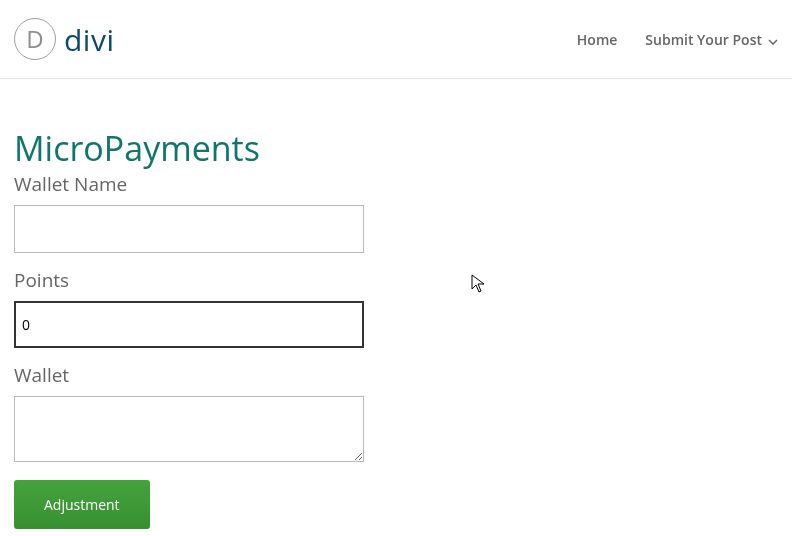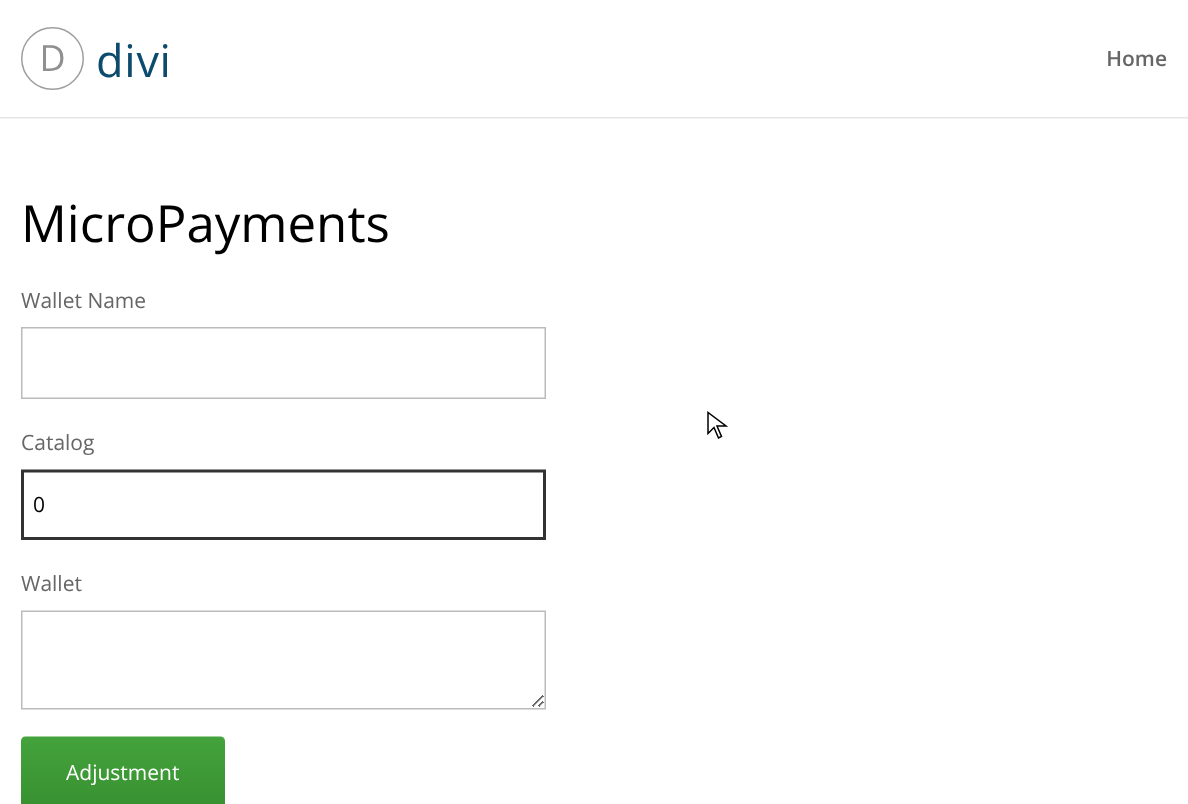--- a/index.html
+++ b/index.html
@@ -62,29 +62,28 @@
       gap: 6px;
     }
     .chevron-down {
       display: inline-block;
     }
     .content {
       padding: 46px 14px 0 14px;
     }
     .page-title {
       font-size: 34px;
-      color: #000000;
+      color: #0f766e;
       font-weight: 500;
     }
     .form-label {
-      font-size: 14px;
+      font-size: 19px;
       color: #666666;
       margin-bottom: 8px;
       display: block;
-      margin-top: 20px;
     }
     .text-input {
       width: 350px;
       height: 48px;
       border: 1px solid #bbb;
       padding: 6px 10px;
       font-size: 14px;
       font-family: inherit;
       background: #fff;
       margin-bottom: 14px;
@@ -141,30 +140,38 @@
   <div class="logo-wrap">
     <div class="logo-circle">
       <span class="logo-letter">D</span>
     </div>
     <span class="logo-text">divi</span>
   </div>
   <div class="nav">
     <div class="nav-item">
       <span>Home</span>
     </div>
+    <div class="nav-item">
+      <span>Submit Your Post</span>
+      <span class="chevron-down">
+        <svg width="10" height="6" viewBox="0 0 10 6">
+            <path d="M1 1 L5 5 L9 1" stroke="#666" stroke-width="1.5" fill="none"></path>
+          </svg>
+      </span>
+    </div>
   </div>
 </div>
 
 <div class="content">
   <h1 class="page-title">MicroPayments</h1>
 
   <label class="form-label">Wallet Name</label>
   <input type="text" class="text-input" value="" style="">
 
-  <label class="form-label">Catalog</label>
+  <label class="form-label">Points</label>
   <input type="text" class="points-input" value="0" style="">
 
   <label class="form-label">Wallet</label>
   <textarea class="textarea-input" style=""></textarea>
 
   <button class="adjustment-btn">Adjustment</button>
 </div>
 
 <div class="cursor">
   <svg width="16" height="20" viewBox="0 0 16 20">

